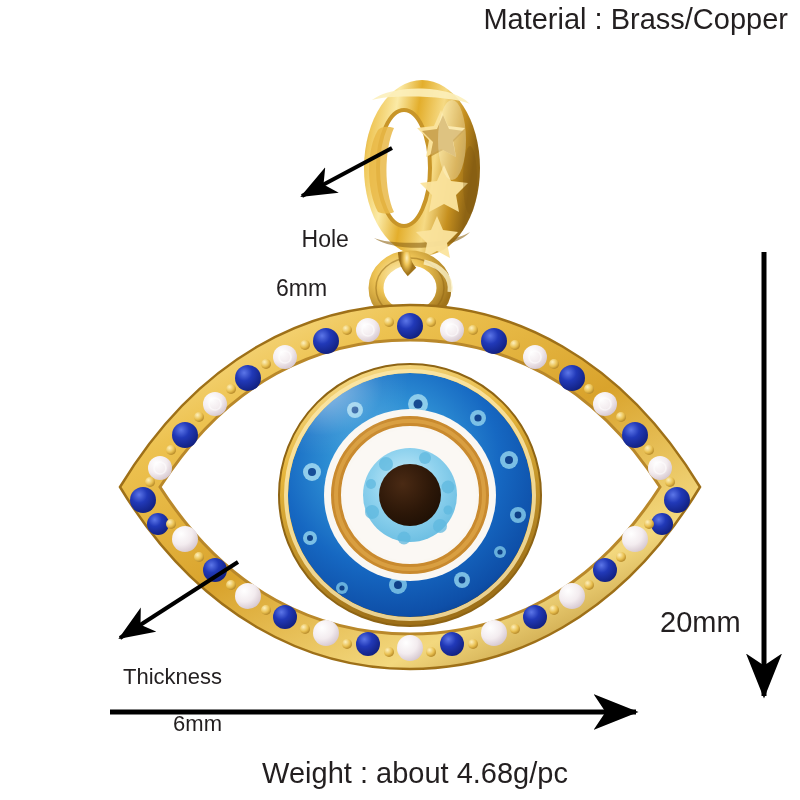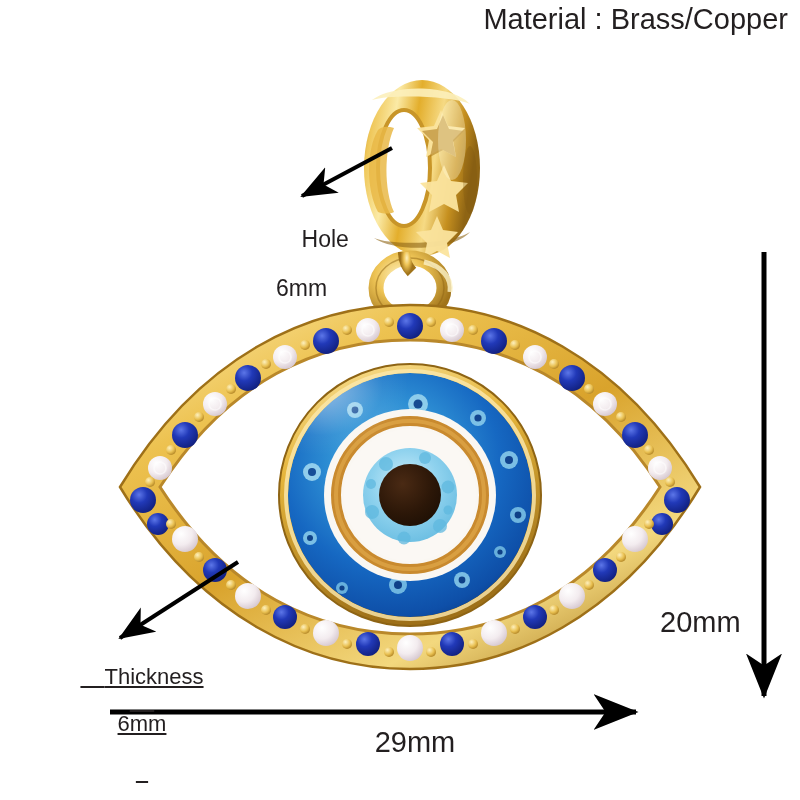--- a/index.html
+++ b/index.html
@@ -37,23 +37,22 @@
     left: 276px;
     top: 202px;
     font-size: 23px;
     text-align: left;
     width: 110px;
   }
   #thickness-label {
     left: 62px;
     top: 641px;
     font-size: 22px;
-    text-align: center;
+    text-align: right;
     width: 160px;
-    text-decoration: underline;
   }
   #width-label {
     left: 300px;
     top: 727px;
     font-size: 29px;
     text-align: center;
     width: 230px;
   }
   #height-label {
     left: 660px;
@@ -384,17 +383,17 @@
   <div class="label" id="hole-label">
     <span class="l1">Hole</span>
     <span class="l2">6mm</span>
   </div>
 
   <div class="label" id="thickness-label">
     <span class="l1">Thickness</span>
     <span class="l2">6mm</span>
   </div>
 
-  <div class="label" id="width-label">29mm</div>
 
   <div class="label" id="height-label">20mm</div>
 
+  <div class="label" id="weight-label">Weight : about 4.68g/pc</div>
 </div>
 
 </body></html>

